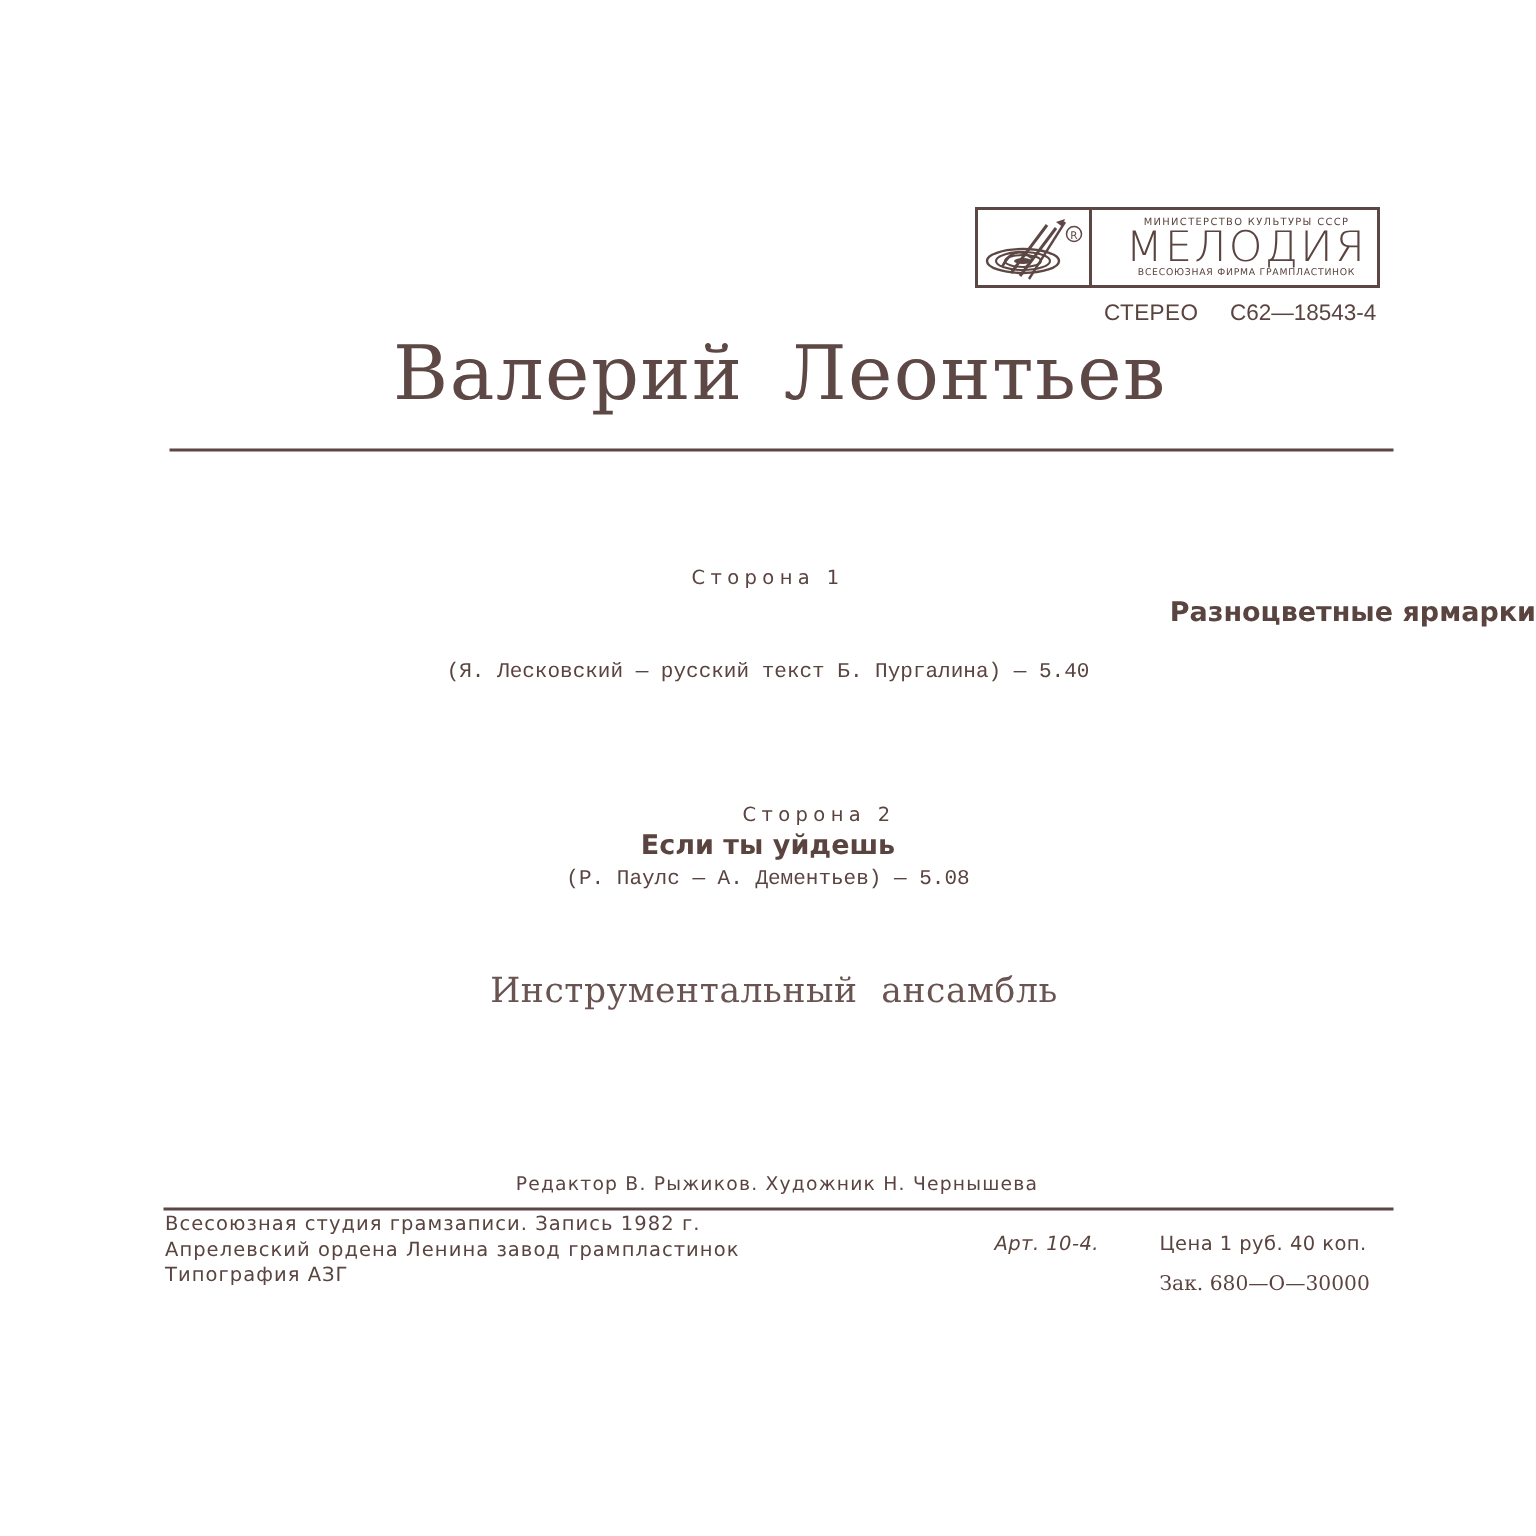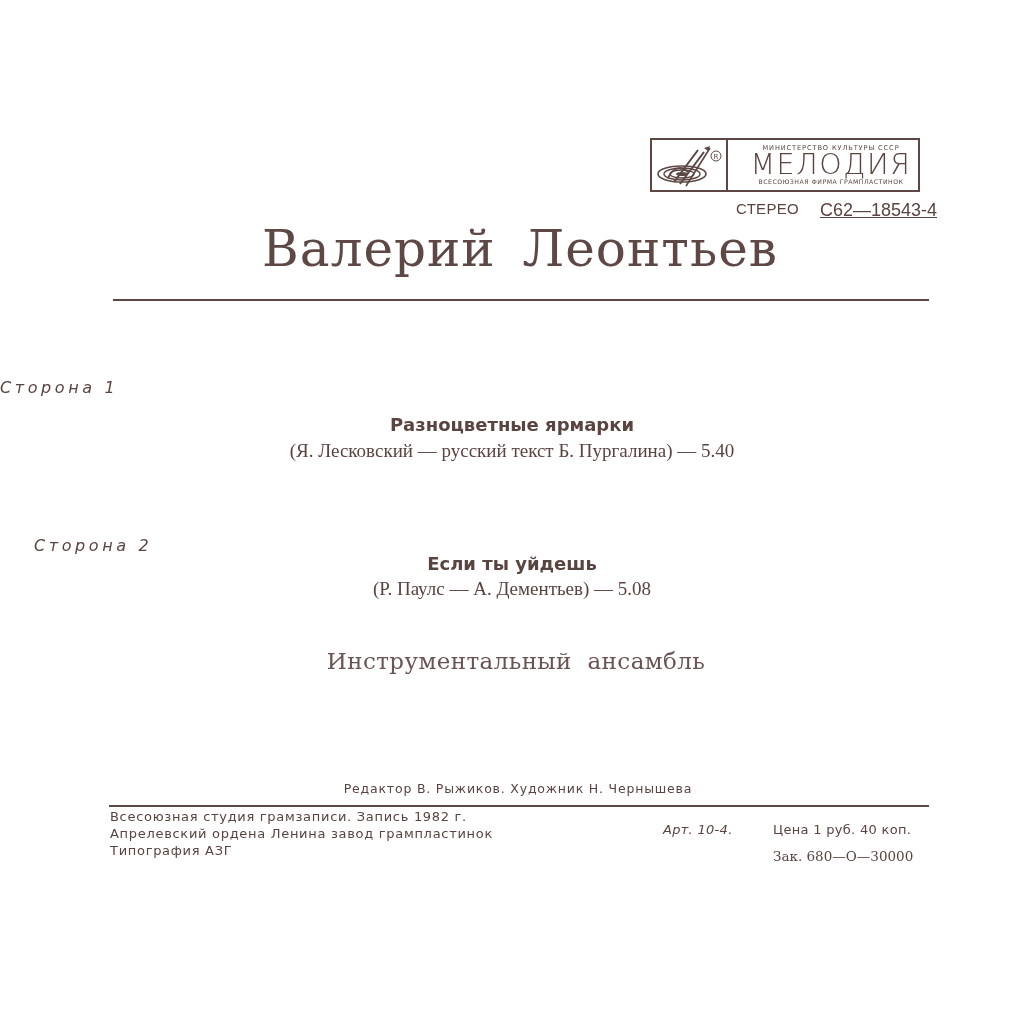--- a/index.html
+++ b/index.html
@@ -72,24 +72,23 @@
       left: 736px; top: 200px;
       font-family: "Liberation Sans", sans-serif;
       font-size: 15px;
       color: #5a4440;
       white-space: nowrap;
       letter-spacing: 0.3px;
     }
     .catalog {
       left: 820px; top: 200px;
       font-family: "Liberation Sans", sans-serif;
-      font-size: 18px;
-      color: #5a4440;
-      white-space: nowrap;
-      text-decoration: underline;
+      font-size: 15px;
+      color: #5a4440;
+      white-space: nowrap;
     }
 
     .artist-title {
       left: 0; width: 1040px; top: 220px;
       text-align: center;
       font-family: "DejaVu Serif", serif;
       font-size: 50px;
       color: #5e4845;
       white-space: nowrap;
       letter-spacing: 1px;
@@ -98,42 +97,41 @@
 
     .rule {
       height: 2px;
       background: #5c4744;
     }
     .rule-top { left: 113px; top: 299px; width: 816px; }
     .rule-bottom { left: 109px; top: 805px; width: 820px; height: 2px; }
 
     .side-label {
       left: 0; width: 1024px;
-      text-align: left;
-      font-family: "DejaVu Sans", sans-serif;
-      font-size: 16px;
+      text-align: center;
+      font-family: "DejaVu Sans", sans-serif;
+      font-size: 13px;
       letter-spacing: 3.6px;
       color: #5a4440;
       white-space: nowrap;
-      font-style: italic;
     }
     .song-title {
       left: 0; width: 1024px;
       text-align: center;
       font-family: "DejaVu Sans", sans-serif;
       font-weight: bold;
       font-size: 18px;
       color: #5a4440;
       white-space: nowrap;
     }
     .song-credits {
       left: 0; width: 1024px;
       text-align: center;
-      font-family: Liberation Serif, serif;
-      font-size: 19px;
+      font-family: Liberation Mono, monospace;
+      font-size: 14px;
       color: #5a4440;
       white-space: nowrap;
     }
     .ensemble {
       left: 0; width: 1032px; top: 648px;
       text-align: center;
       font-family: "DejaVu Serif", serif;
       font-size: 23px;
       color: #6a5451;
       white-space: nowrap;
@@ -230,21 +228,21 @@
 </div>
 
 <div class="abs stereo">СТЕРЕО</div>
 <div class="abs catalog">С62—18543-4</div>
 
 <div class="abs artist-title">Валерий Леонтьев</div>
 
 <div class="abs rule rule-top"></div>
 
 <div class="abs side-label" style="top:378px;">Сторона 1</div>
-<div class="abs song-title" style="top:414px;">Разноцветные ярмарки</div>
+<div class="abs song-title" style="top:398px;text-align:right;">Разноцветные ярмарки</div>
 <div class="abs song-credits" style="top:440px;">(Я. Лесковский — русский текст Б. Пургалина) — 5.40</div>
 
 <div class="abs side-label" style="top:536px;padding-left:34px;">Сторона 2</div>
 <div class="abs song-title" style="top:553px;">Если ты уйдешь</div>
 <div class="abs song-credits" style="top:578px;">(Р. Паулс — А. Дементьев) — 5.08</div>
 
 <div class="abs ensemble">Инструментальный ансамбль</div>
 
 <div class="abs editor">Редактор В. Рыжиков. Художник Н. Чернышева</div>
 

